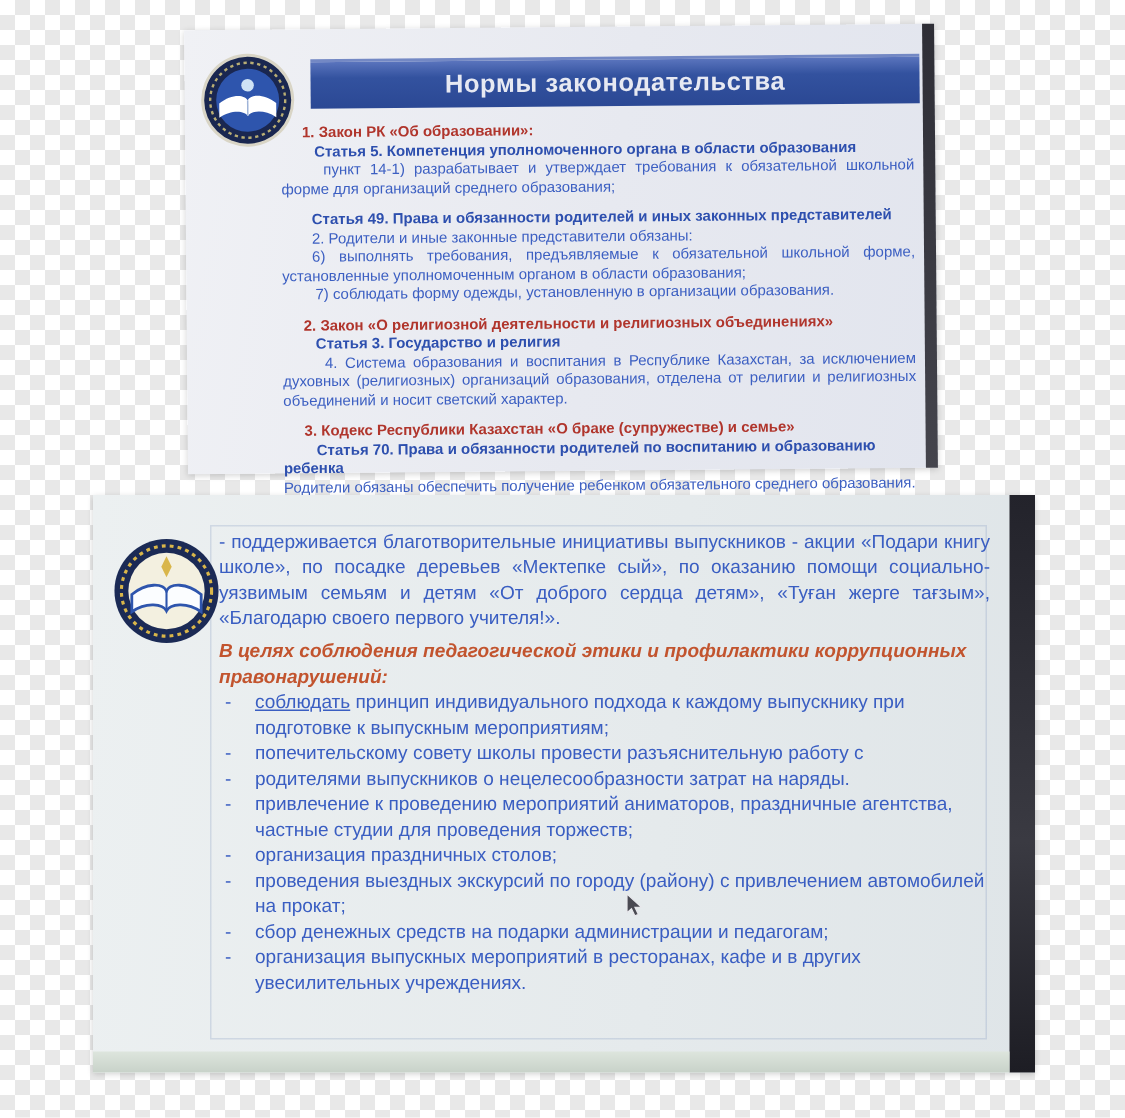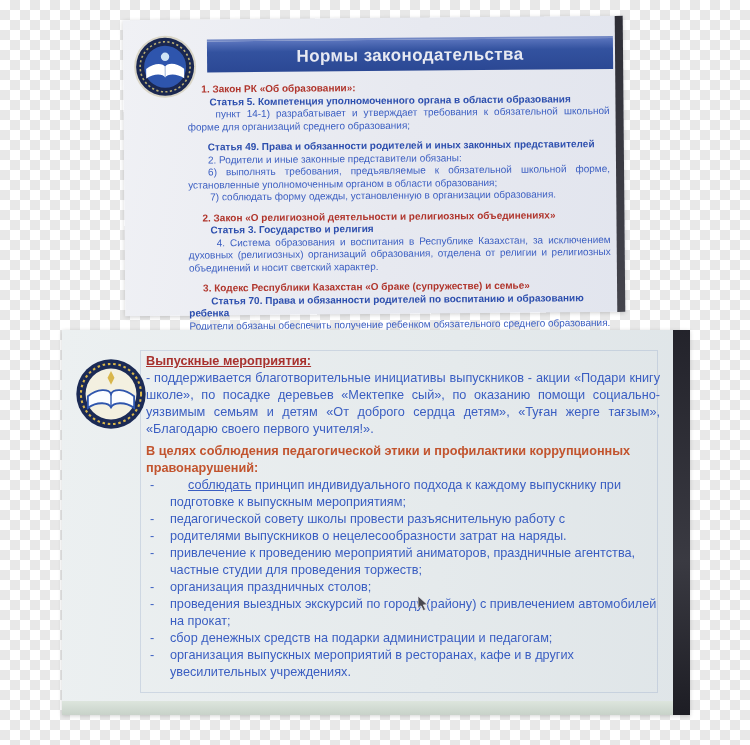--- a/index.html
+++ b/index.html
@@ -47,27 +47,27 @@
   }
   #slide2 .edge-r{position:absolute;right:0;top:0;width:17px;height:100%;
     background:linear-gradient(#23232b,#3a3a42 60%,#1d1d24);}
   #slide2 .edge-b{position:absolute;left:0;bottom:0;right:17px;height:14px;
     background:linear-gradient(#dde5dd,#c8d2c9);}
   #slide2 .framebox{position:absolute;left:78px;top:20px;right:32px;bottom:22px;
     border:1px solid rgba(110,135,180,.22);}
   .c2{position:absolute;left:84px;top:23px;width:514px;
     font-size:12.7px;line-height:17px;color:#3a5ec2;}
   .c2 .h-red{color:#a8322e;font-weight:bold;text-decoration:underline;}
-  .c2 .h-org{color:#c2542e;font-weight:bold;margin-top:5px;}
+  .c2 .h-org{color:#c2542e;font-weight:bold;margin-top:5px;font-style:italic;}
   .c2 p{margin:0;}
   .c2 .jus{text-align:justify;}
   .bullet{display:flex;padding-left:4px;}
   .bullet .mk{width:20px;flex:0 0 20px;}
   .bullet .bt{flex:1;}
-  .ulead{text-decoration:underline;margin-left:18px;}
+  .ulead{text-decoration:underline;}
   
   #cursor{position:absolute;left:417px;top:596px;width:13px;height:16px;}
 </style>
 </head>
 <body>
 
 <div class="photo" id="slide1">
   <div class="edge-r"></div>
 
   <span class="logo">
@@ -116,31 +116,30 @@
       <circle cx="32" cy="32" r="30" fill="#1b2a55"></circle>
       <circle cx="32" cy="32" r="26" fill="none" stroke="#d9b64a" stroke-width="1.8" stroke-dasharray="2.2 2.4"></circle>
       <circle cx="32" cy="32" r="22" fill="#f3f0e0"></circle>
       <path d="M29,18 L32,12 L35,18 L32,24 Z" fill="#d9b64a"></path>
       <path d="M12,34 C20.5,27 30,27.5 32,32 C34,27.5 43.5,27 52,34 L52,44 C43.5,38 34,39.5 32,43.5 C30,39.5 20.5,38 12,44 Z" fill="#fbfdff" stroke="#2e55ad" stroke-width="1.6"></path>
       <line x1="32" y1="32" x2="32" y2="43.5" stroke="#2e55ad" stroke-width="1.2"></line>
     </svg>
   </span>
 
   <div class="c2">
-    <p class="h-red">Выпускные мероприятия:</p>
     <p class="jus">- поддерживается благотворительные инициативы выпускников - акции «Подари книгу школе», по посадке деревьев «Мектепке сый», по оказанию помощи социально-уязвимым семьям и детям «От доброго сердца детям», «Туған жерге тағзым», «Благодарю своего первого учителя!».</p>
 
     <p class="h-org">В целях соблюдения педагогической этики и профилактики коррупционных правонарушений:</p>
     <div class="bullet">
       <span class="mk">-</span>
       <span class="bt"><span class="ulead">соблюдать</span><span> принцип индивидуального подхода к каждому выпускнику при подготовке к выпускным мероприятиям;</span></span>
     </div>
     <div class="bullet">
       <span class="mk">-</span>
-      <span class="bt">педагогической совету школы провести разъяснительную работу с</span>
+      <span class="bt">попечительскому совету школы провести разъяснительную работу с</span>
     </div>
     <div class="bullet">
       <span class="mk">-</span>
       <span class="bt">родителями выпускников о нецелесообразности затрат на наряды.</span>
     </div>
 
     <div class="bullet">
       <span class="mk">-</span>
       <span class="bt">привлечение к проведению мероприятий аниматоров, праздничные агентства, частные студии для проведения торжеств;</span>
     </div>

